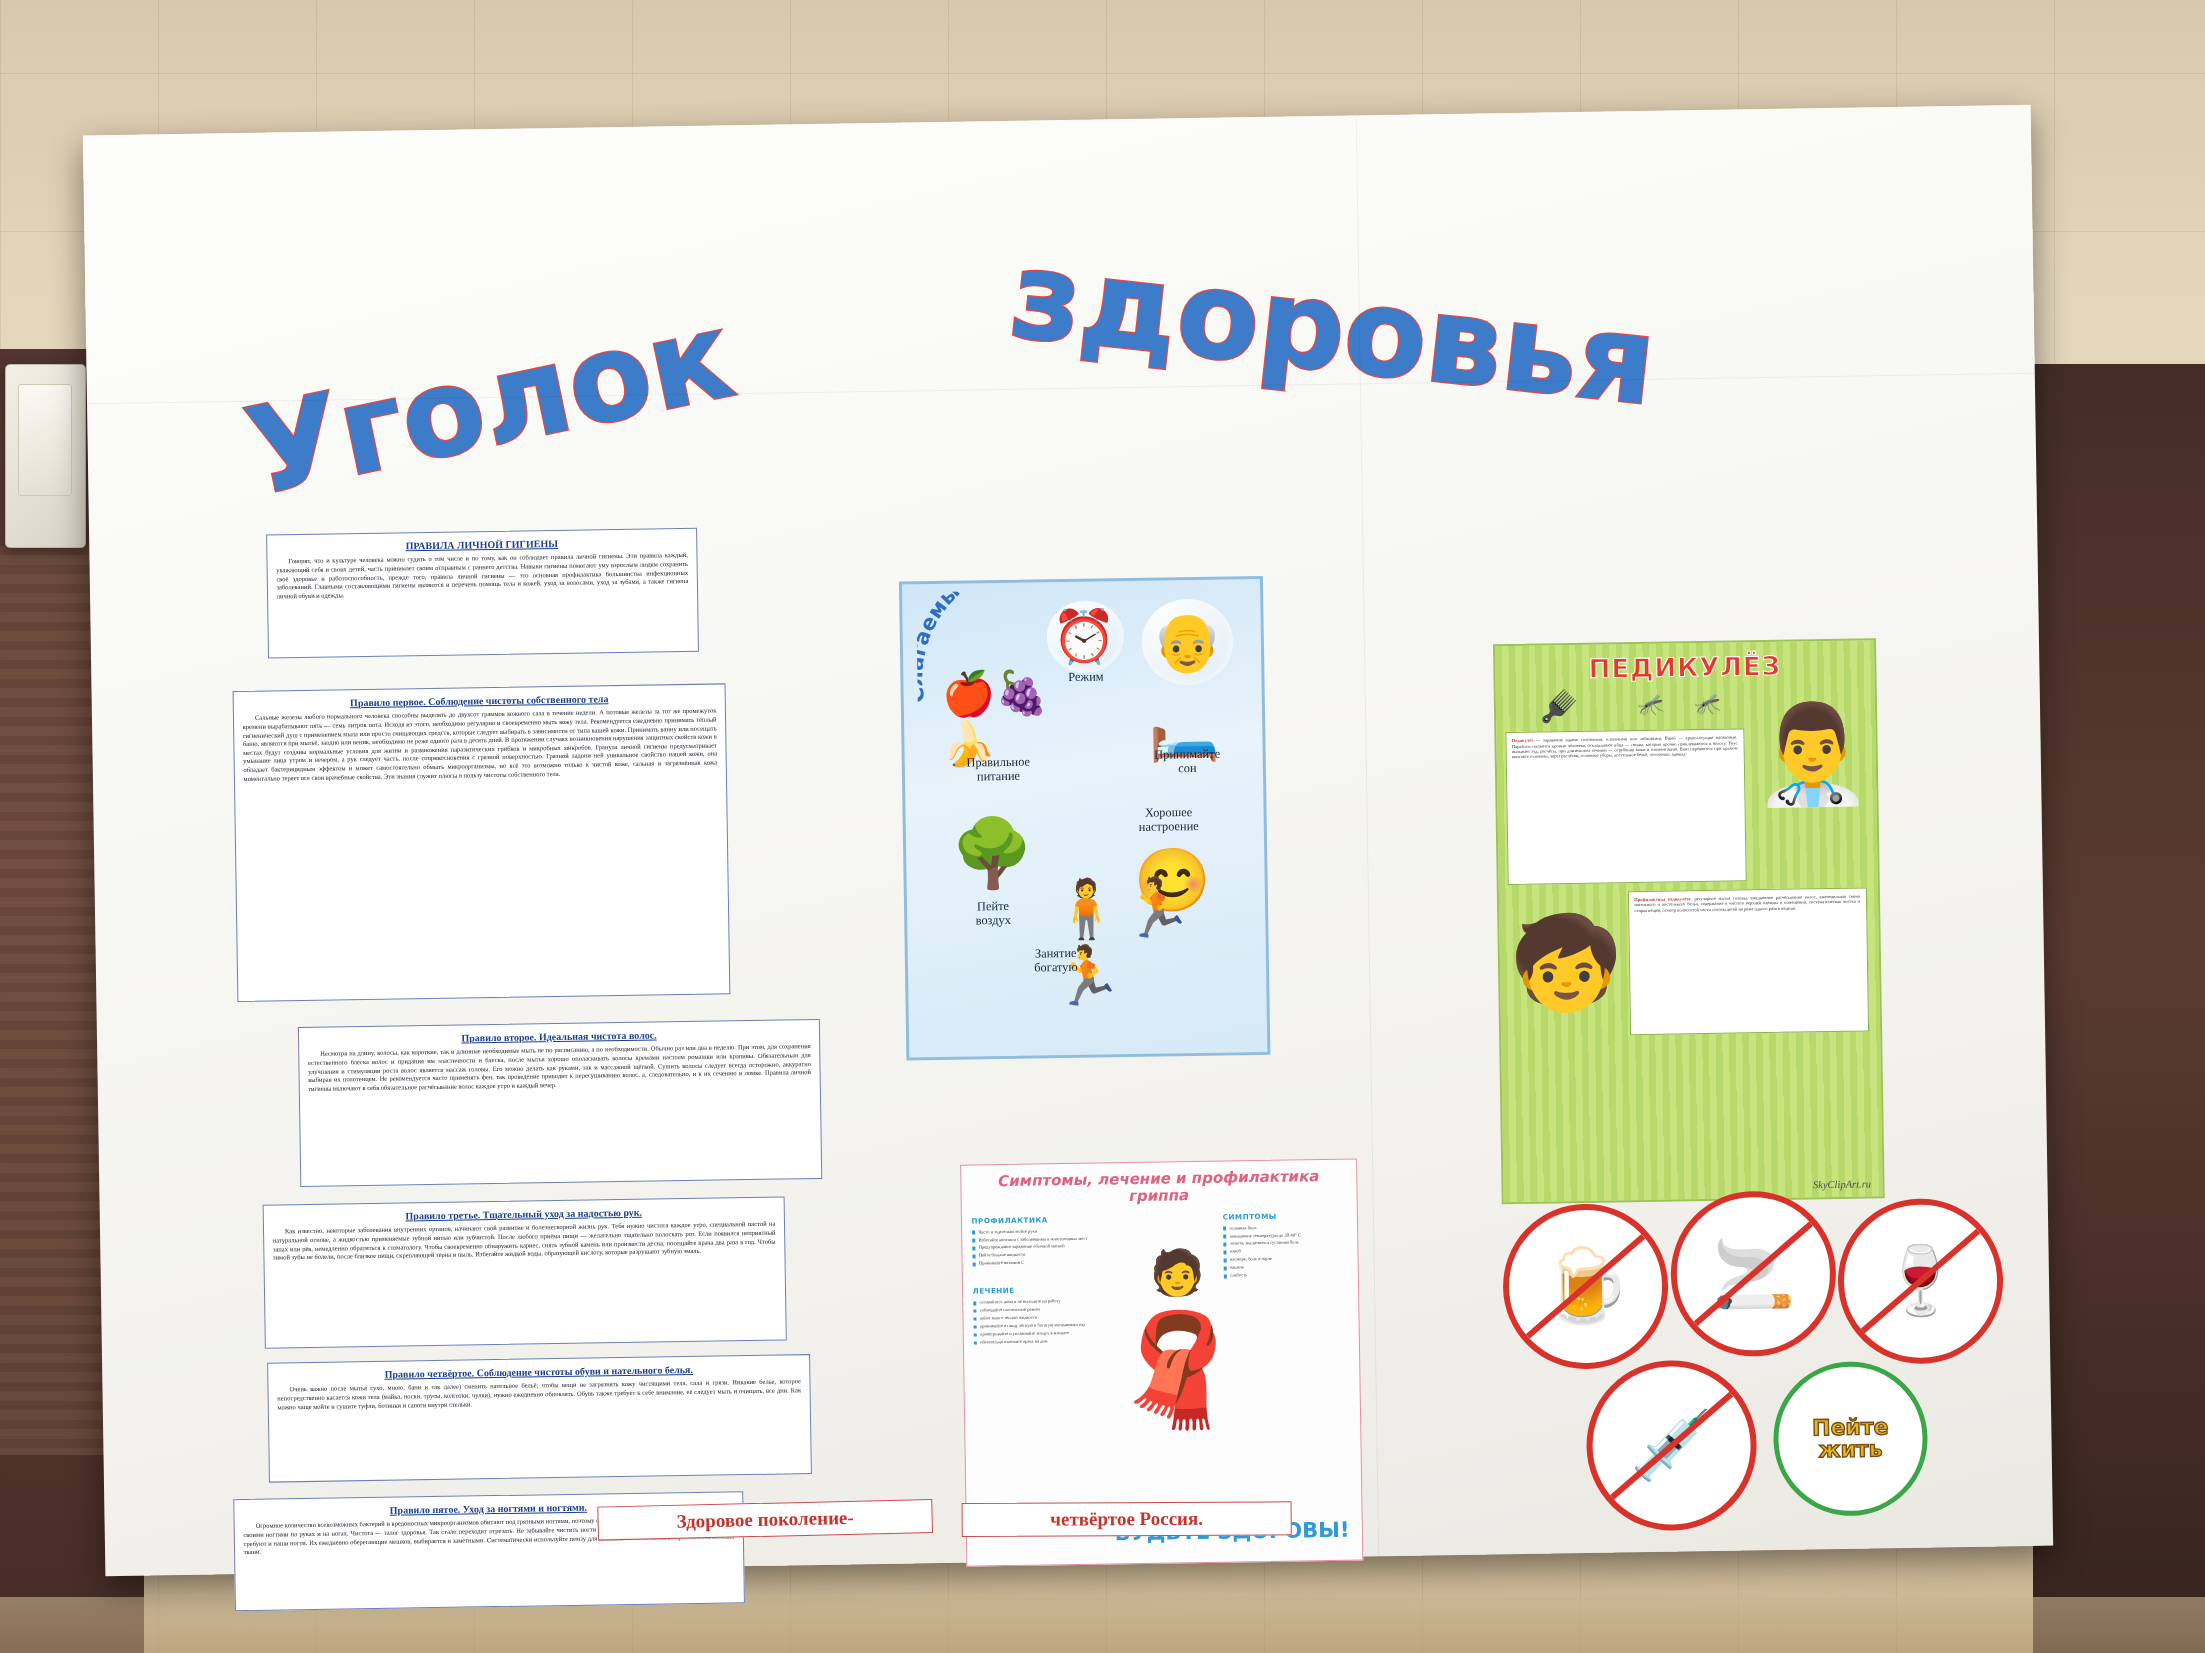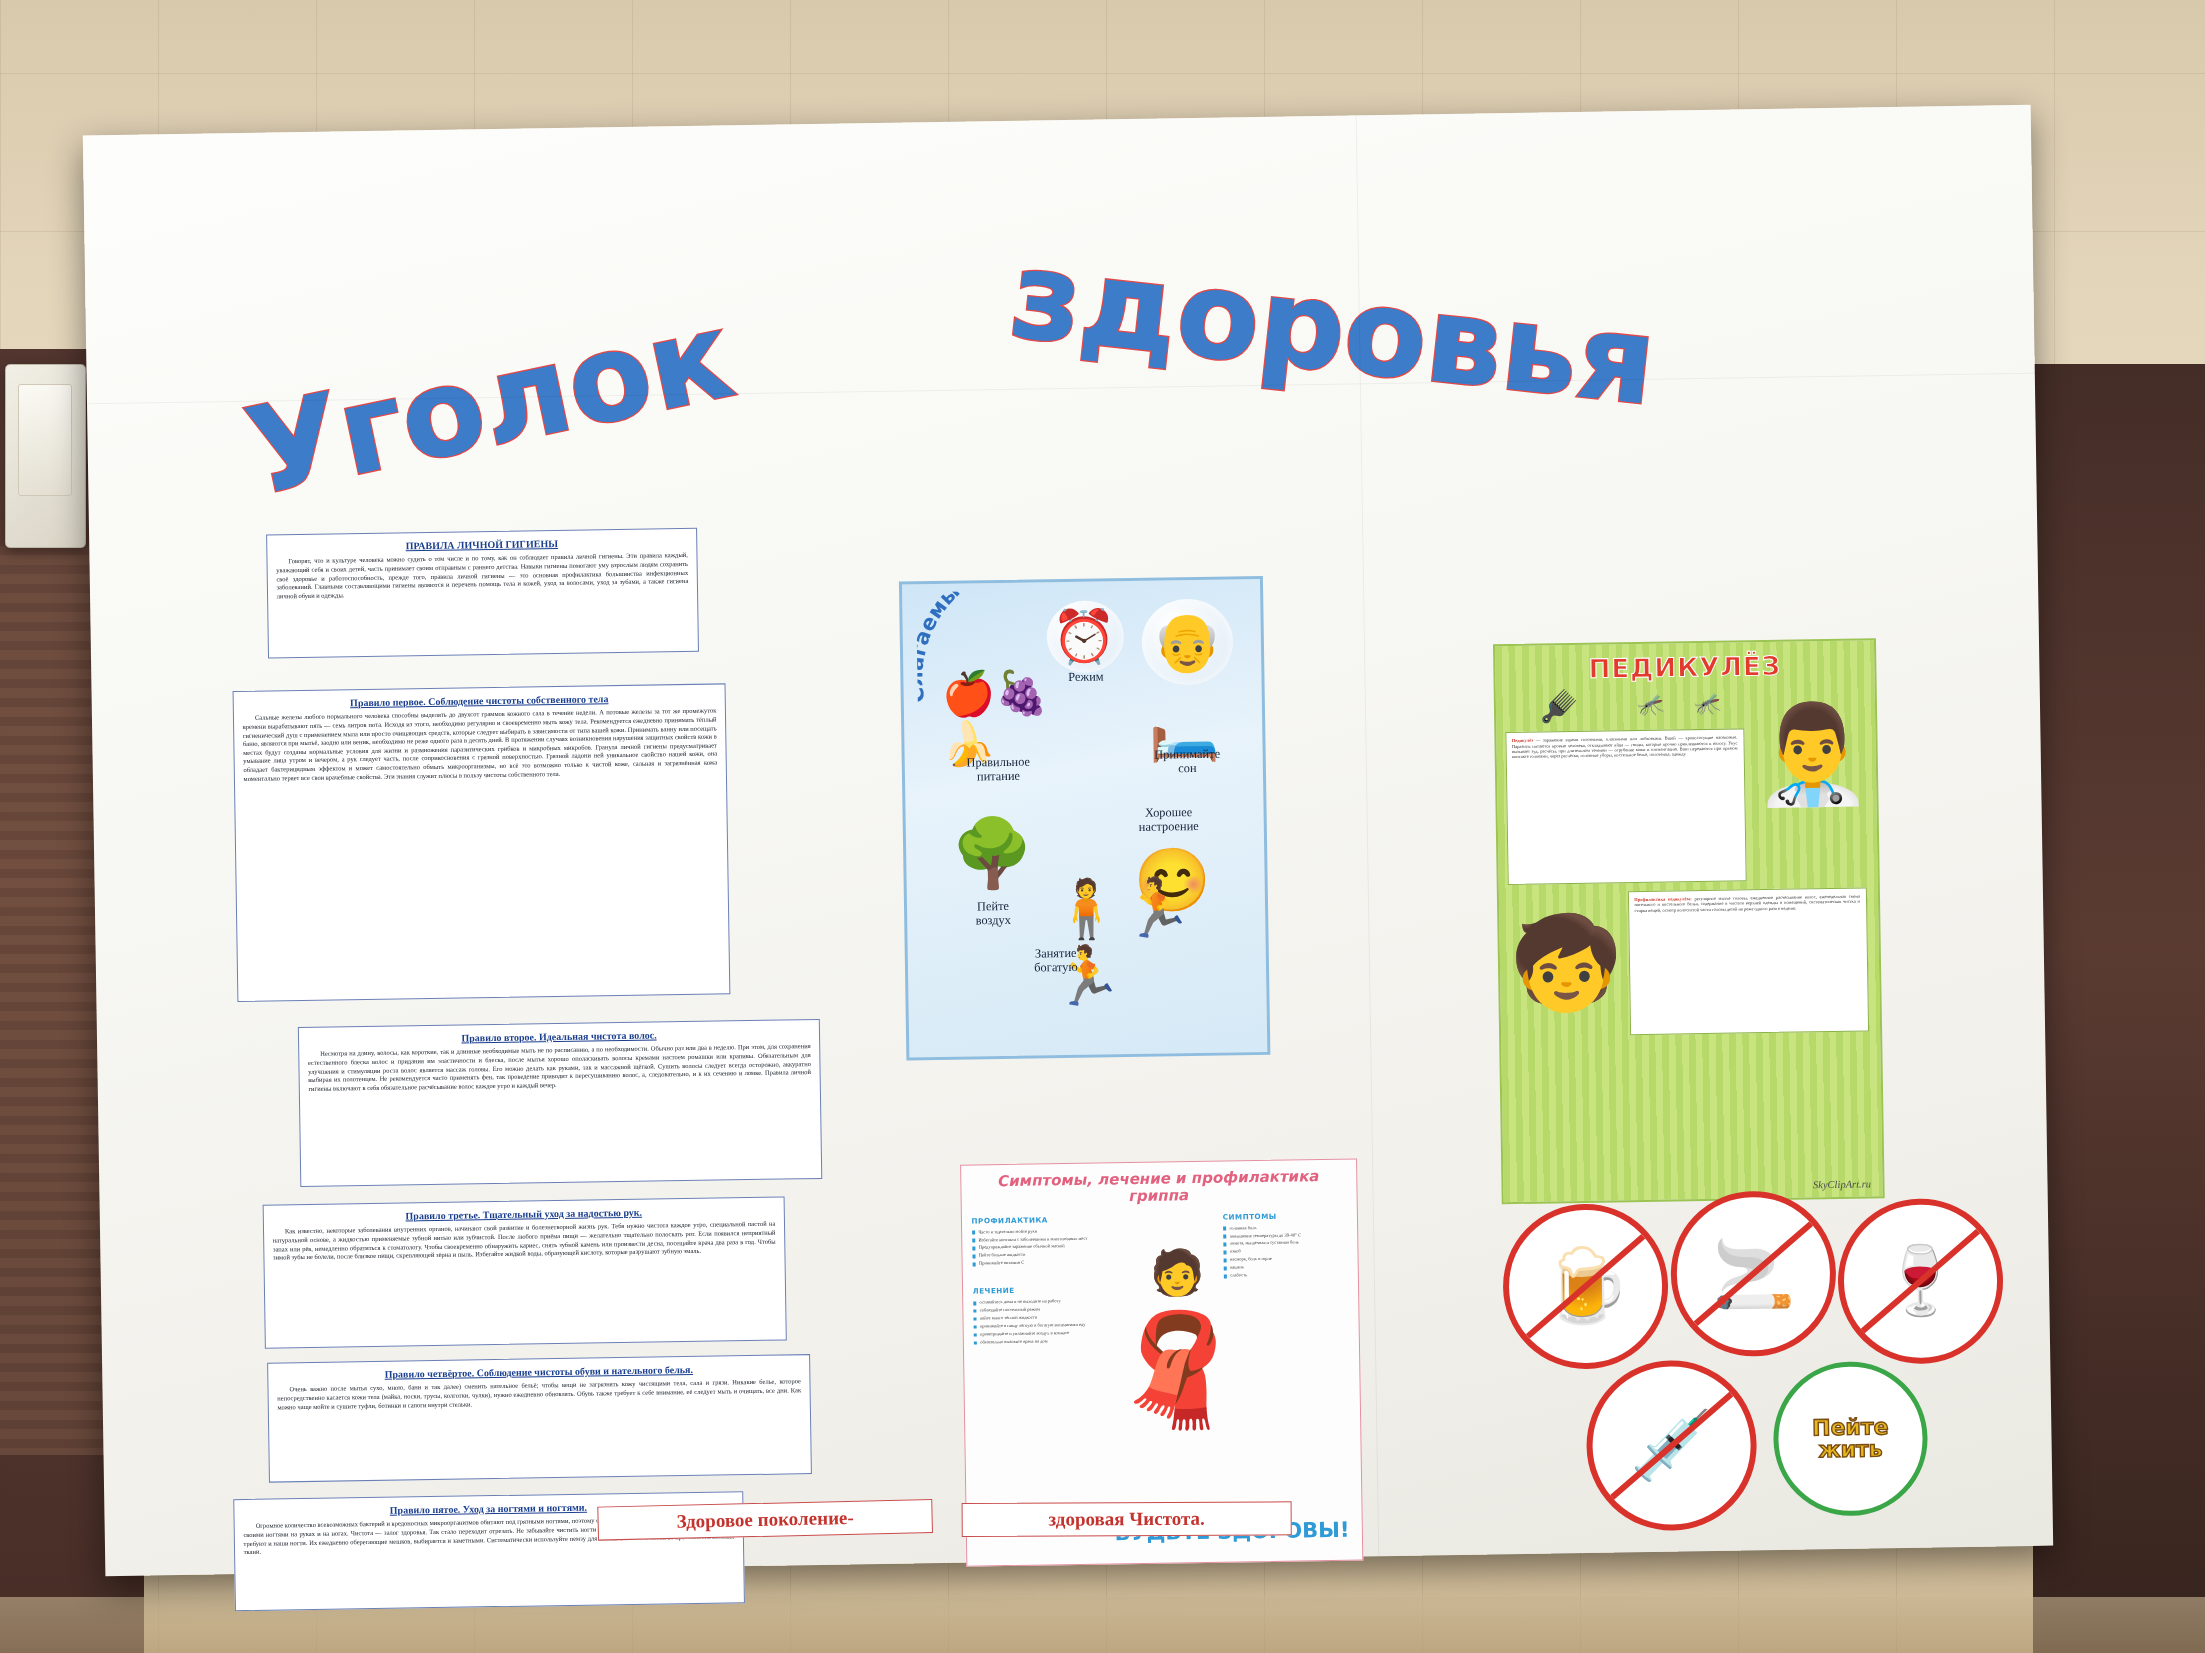--- a/index.html
+++ b/index.html
@@ -310,20 +310,20 @@
     <div class="sign-green" style="left:268px;top:172px;width:144px;height:144px;flex-direction:column;">
       <span>Пейте</span>
       <span>жить</span>
     </div>
   </div>
 
   <div class="footer-band" style="left:493px;top:1378px;width:335px;height:34px;transform:rotate(-0.4deg);">
     <span>Здоровое поколение-</span>
   </div>
   <div class="footer-band" style="left:857px;top:1383px;width:330px;height:34px;transform:rotate(0.6deg);">
-    <span>здоровая Чистота.</span>
+    <span>четвёртое Россия.</span>
   </div>
 
   <div class="crease" style="left:0;top:268px;width:100%;height:1.4px;"></div>
   <div class="crease" style="left:1273px;top:0;width:1.4px;height:100%;"></div>
  </div>
 </div>
 
 
 </body></html>

